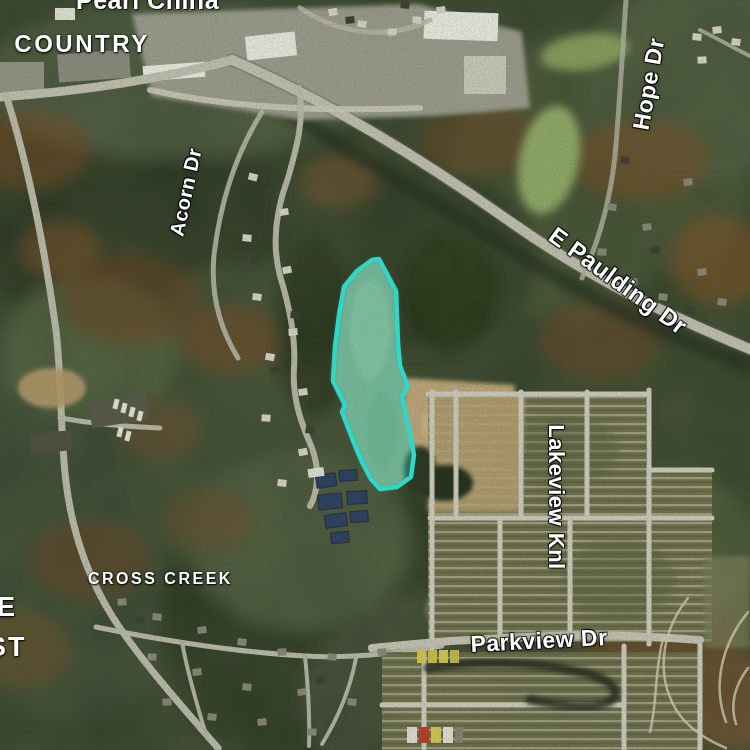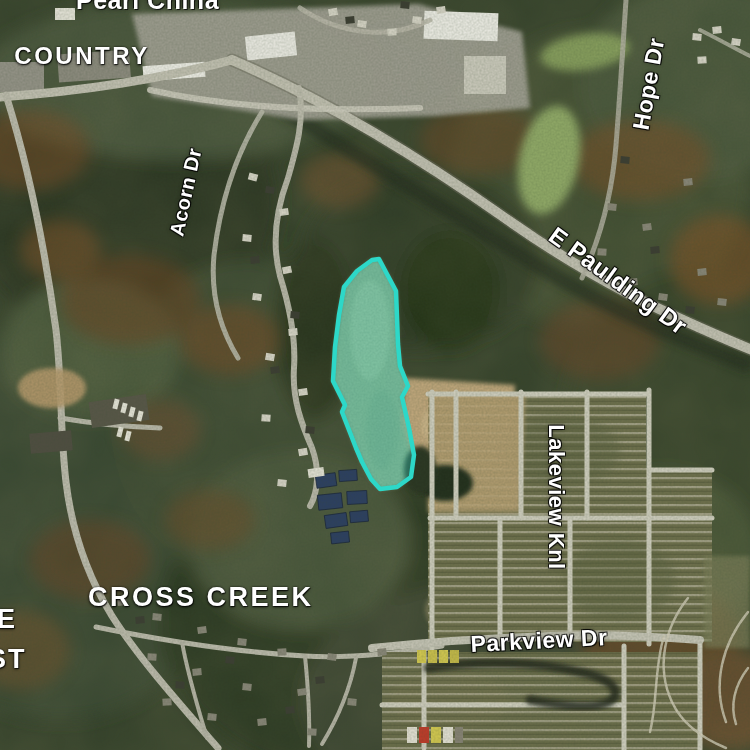--- a/index.html
+++ b/index.html
@@ -3,31 +3,31 @@
 <meta charset="utf-8">
 <style>
   html,body{margin:0;padding:0;background:#222;}
   #map{position:relative;width:750px;height:750px;overflow:hidden;background:#0369a1;font-family:"Liberation Sans",sans-serif;}
   #terrain{position:absolute;left:0;top:0;width:750px;height:750px;display:block;}
   #labels{position:absolute;left:0;top:0;width:750px;height:750px;pointer-events:none;}
   .lbl{position:absolute;color:#fff;white-space:nowrap;pointer-events:none;}
   .road-lbl{font-weight:700;letter-spacing:.5px;
     text-shadow:-1px -1px 0 rgba(0,0,0,.7),1px -1px 0 rgba(0,0,0,.7),-1px 1px 0 rgba(0,0,0,.7),1px 1px 0 rgba(0,0,0,.7),0 0 4px rgba(0,0,0,.55);}
   .area-lbl{font-weight:700;letter-spacing:2.5px;
-    text-shadow:0 1px 3px rgba(0,0,0,.85),0 0 2px rgba(0,0,0,.6),1px 1px 0 rgba(0,0,0,.5);margin-top:12px;}
+    text-shadow:0 1px 3px rgba(0,0,0,.85),0 0 2px rgba(0,0,0,.6),1px 1px 0 rgba(0,0,0,.5);}
   .poi-lbl{font-weight:700;letter-spacing:.5px;
     text-shadow:-1px -1px 0 rgba(0,0,0,.7),1px 1px 0 rgba(0,0,0,.7),0 0 4px rgba(0,0,0,.6);}
   #lbl-pearl{left:76px;top:-14px;font-size:25px;}
   #lbl-country{left:10px;top:28px;width:144px;text-align:center;font-size:24px;line-height:32px;}
   #lbl-acorn{left:186px;top:192px;font-size:20px;transform:translate(-50%,-50%) rotate(-78deg);}
   #lbl-hope{left:649px;top:84px;font-size:23px;transform:translate(-50%,-50%) rotate(-80deg);}
   #lbl-paulding{left:618px;top:281px;font-size:24px;transform:translate(-50%,-50%) rotate(36deg);}
   #lbl-lakeview{left:556px;top:497px;font-size:22px;transform:translate(-50%,-50%) rotate(90deg);}
   #lbl-parkview{left:539px;top:641px;font-size:23px;transform:translate(-50%,-50%) rotate(-3deg);}
-  #lbl-cross{left:88px;top:570px;font-size:27px;}
+  #lbl-cross{left:88px;top:570px;font-size:16px;}
   #lbl-edge-e{left:-3px;top:592px;font-size:27px;letter-spacing:2px;}
   #lbl-edge-st{left:-12px;top:632px;font-size:27px;letter-spacing:2px;}
   .parcel{stroke-linejoin:round;}
 </style>
 </head>
 <body>
 
 <div id="map">
 <svg id="terrain" viewBox="0 0 750 750" xmlns="http://www.w3.org/2000/svg">
   <defs>

